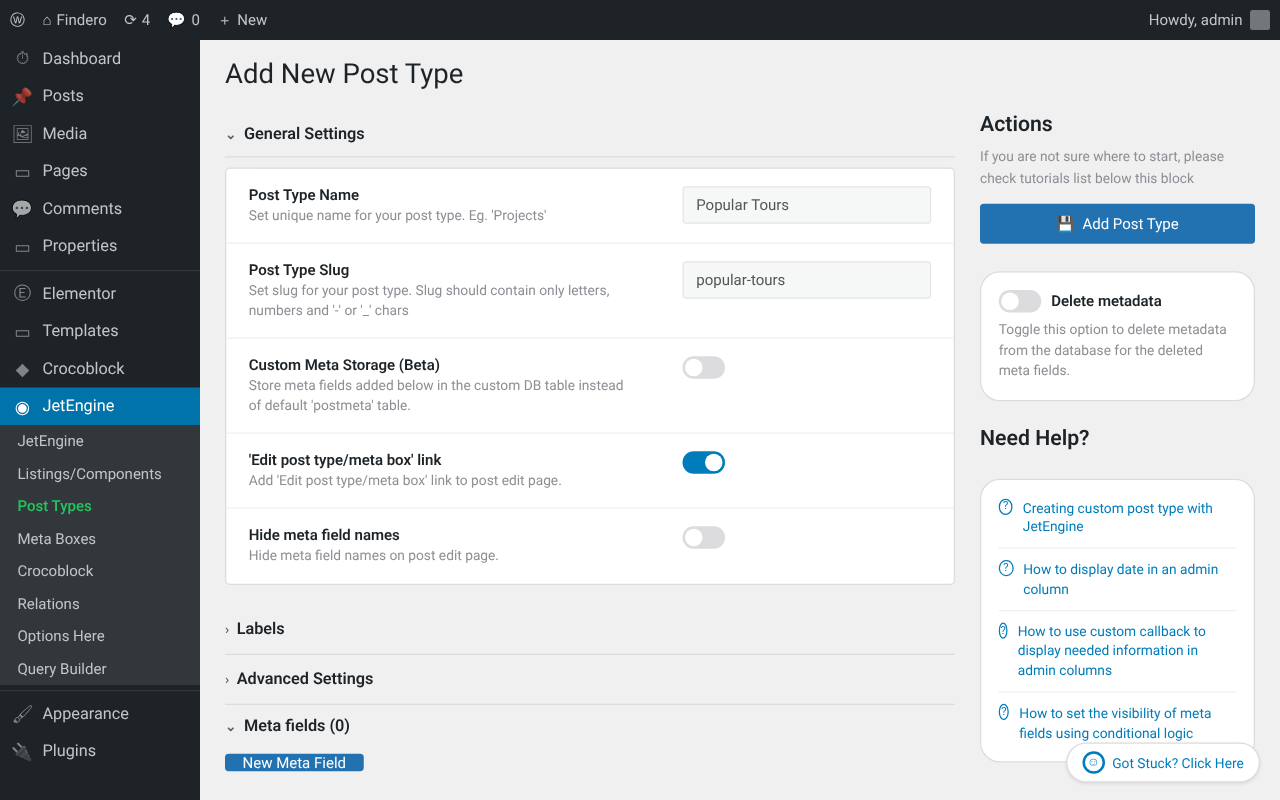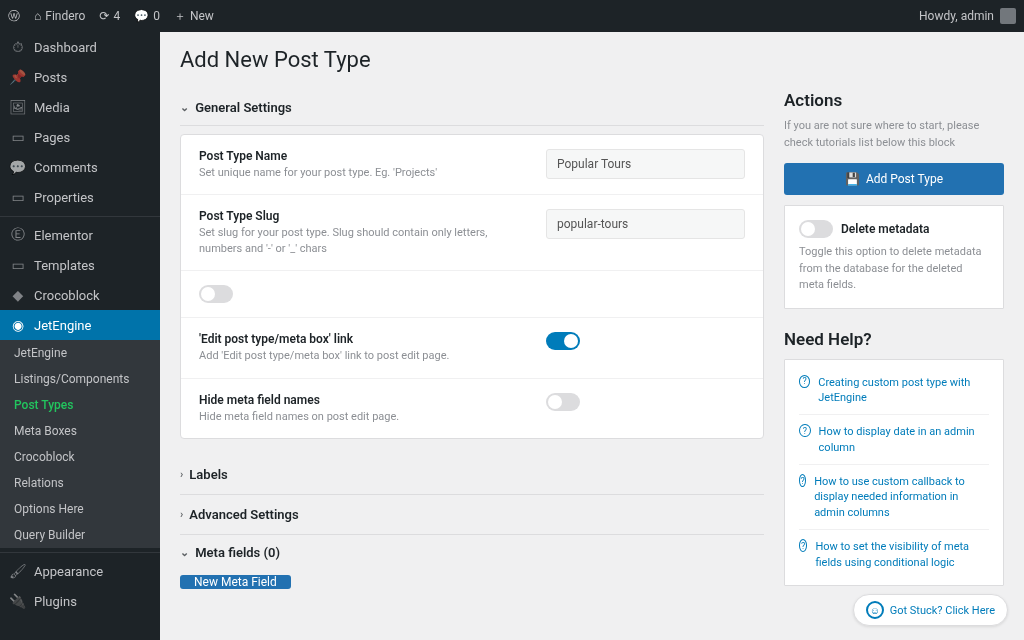--- a/index.html
+++ b/index.html
@@ -38,21 +38,21 @@
 .toggle{width:34px;height:18px;background:#dcdcde;border-radius:10px;position:relative;cursor:pointer}
 .toggle::after{content:"";position:absolute;width:14px;height:14px;background:#fff;border-radius:50%;top:2px;left:2px;transition:.2s}
 .toggle.on{background:#007cba}
 .toggle.on::after{left:18px}
 .collapsed-section{padding:12px 0;border-bottom:1px solid #dcdcde;display:flex;align-items:center;gap:6px;font-weight:600;font-size:13px;cursor:pointer}
 .btn-primary{background:#2271b1;color:#fff;border:none;padding:0 14px;border-radius:3px;font-size:12px;cursor:pointer}
 .btn-action{background:#2271b1;color:#fff;border:none;padding:9px 14px;border-radius:3px;font-size:12px;cursor:pointer;display:flex;align-items:center;gap:6px;width:100%;justify-content:center}
 .q-icon{width:13px;height:13px;border:1px solid #007cba;border-radius:50%;display:inline-flex;align-items:center;justify-content:center;font-size:9px;color:#007cba}
 .aside-title{font-size:17px;font-weight:600;margin-bottom:8px}
 .aside-desc{font-size:11px;color:#8c8f94;line-height:1.5;margin-bottom:12px}
-.aside-box{background:#fff;border:1px solid #dcdcde;border-radius:1px;padding:14px;margin-top:10px}
+.aside-box{background:#fff;border:1px solid #dcdcde;border-radius:16px;padding:14px;margin-top:22px}
 .aside-toggle-row{display:flex;align-items:center;gap:8px;margin-bottom:6px}
 .help-list{list-style:none}
 .help-list li{padding:9px 0;border-bottom:1px solid #f0f0f1;display:flex;gap:8px;align-items:flex-start}
 .help-list li:last-child{border-bottom:none}
 .help-list a{color:#007cba;font-size:11px;text-decoration:none;line-height:1.4}
 .stuck-btn{position:fixed;bottom:14px;right:16px;background:#fff;border:1px solid #dcdcde;border-radius:16px;padding:6px 12px;font-size:11px;display:flex;align-items:center;gap:6px;box-shadow:0 1px 3px rgba(0,0,0,.1);cursor:pointer;color:#007cba}
 .stuck-icon{width:18px;height:18px;border:2px solid #007cba;border-radius:50%;display:flex;align-items:center;justify-content:center;font-size:10px}
 .meta-section{margin-top:4px;margin-bottom:16px}
 </style>
 </head>
@@ -167,20 +167,24 @@
             <div class="row-control"><input type="text" value="Popular Tours" style=""></div>
           </div>
           <div class="row">
             <div class="row-label">
               <div class="row-title">Post Type Slug</div>
               <div class="row-desc">Set slug for your post type. Slug should contain only letters, numbers and '-' or '_' chars</div>
             </div>
             <div class="row-control"><input type="text" value="popular-tours" style=""></div>
           </div>
           <div class="row">
+            <div class="row-label">
+              <div class="row-title">Custom Meta Storage (Beta)</div>
+              <div class="row-desc">Store meta fields added below in the custom DB table instead of default 'postmeta' table.</div>
+            </div>
             <div class="row-control">
                 <div class="toggle"></div>
               </div>
           </div>
           <div class="row">
             <div class="row-label">
               <div class="row-title">'Edit post type/meta box' link</div>
               <div class="row-desc">Add 'Edit post type/meta box' link to post edit page.</div>
             </div>
             <div class="row-control">

